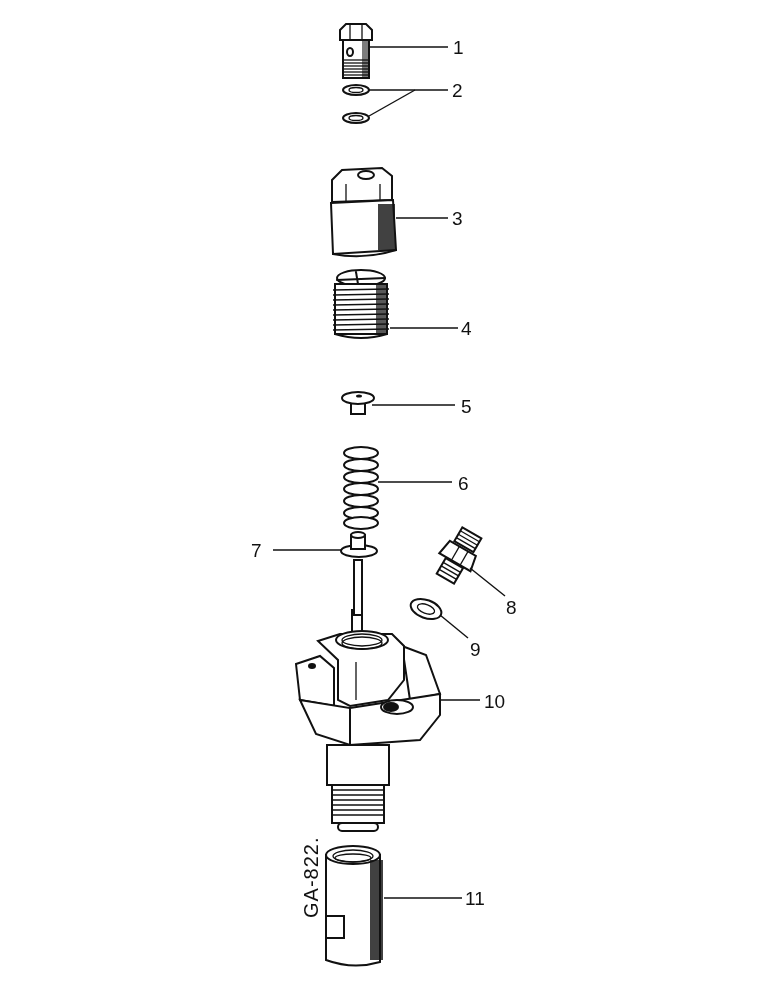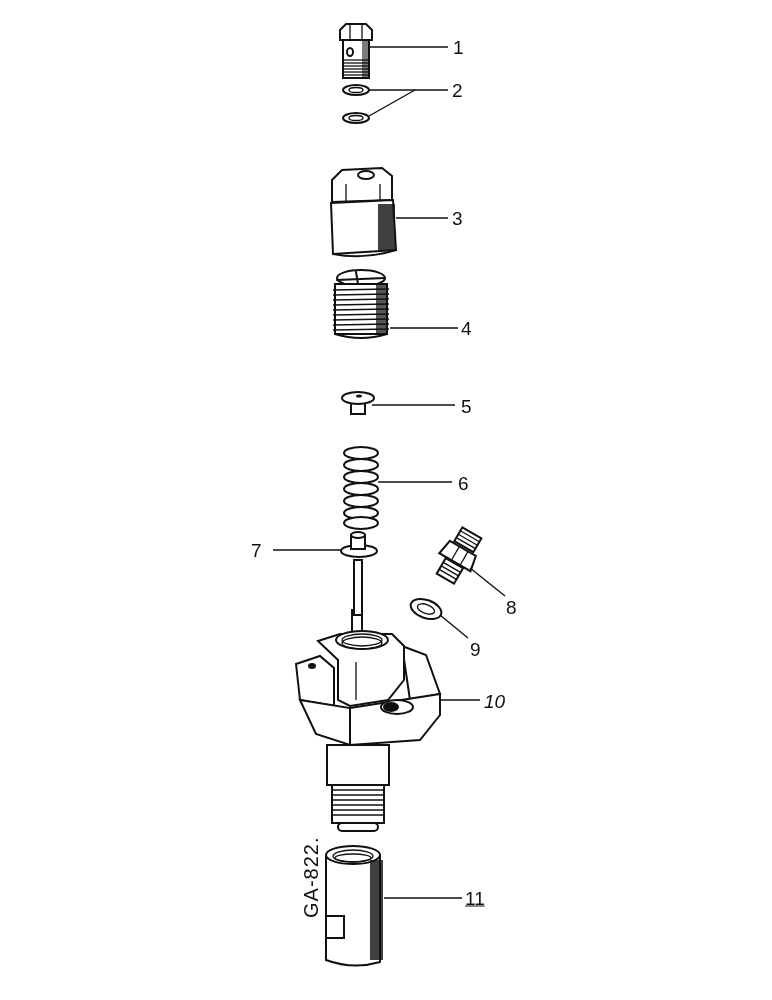--- a/index.html
+++ b/index.html
@@ -172,16 +172,16 @@
 
 <span class="callout-label" style="left:453px; top:47px;">1</span>
 <span class="callout-label" style="left:452px; top:90px;">2</span>
 <span class="callout-label" style="left:452px; top:218px;">3</span>
 <span class="callout-label" style="left:461px; top:328px;">4</span>
 <span class="callout-label" style="left:461px; top:406px;">5</span>
 <span class="callout-label" style="left:458px; top:483px;">6</span>
 <span class="callout-label" style="left:251px; top:550px;">7</span>
 <span class="callout-label" style="left:506px; top:607px;">8</span>
 <span class="callout-label" style="left:470px; top:649px;">9</span>
-<span class="callout-label" style="left:484px; top:701px;font-style:italic;">10</span>
-<span class="callout-label" style="left:465px; top:898px;text-decoration:underline;">11</span>
+<span class="callout-label" style="left:484px; top:701px;">10</span>
+<span class="callout-label" style="left:465px; top:898px;">11</span>
 
 <span class="ref-code">GA-822.</span>
 
 </body></html>

